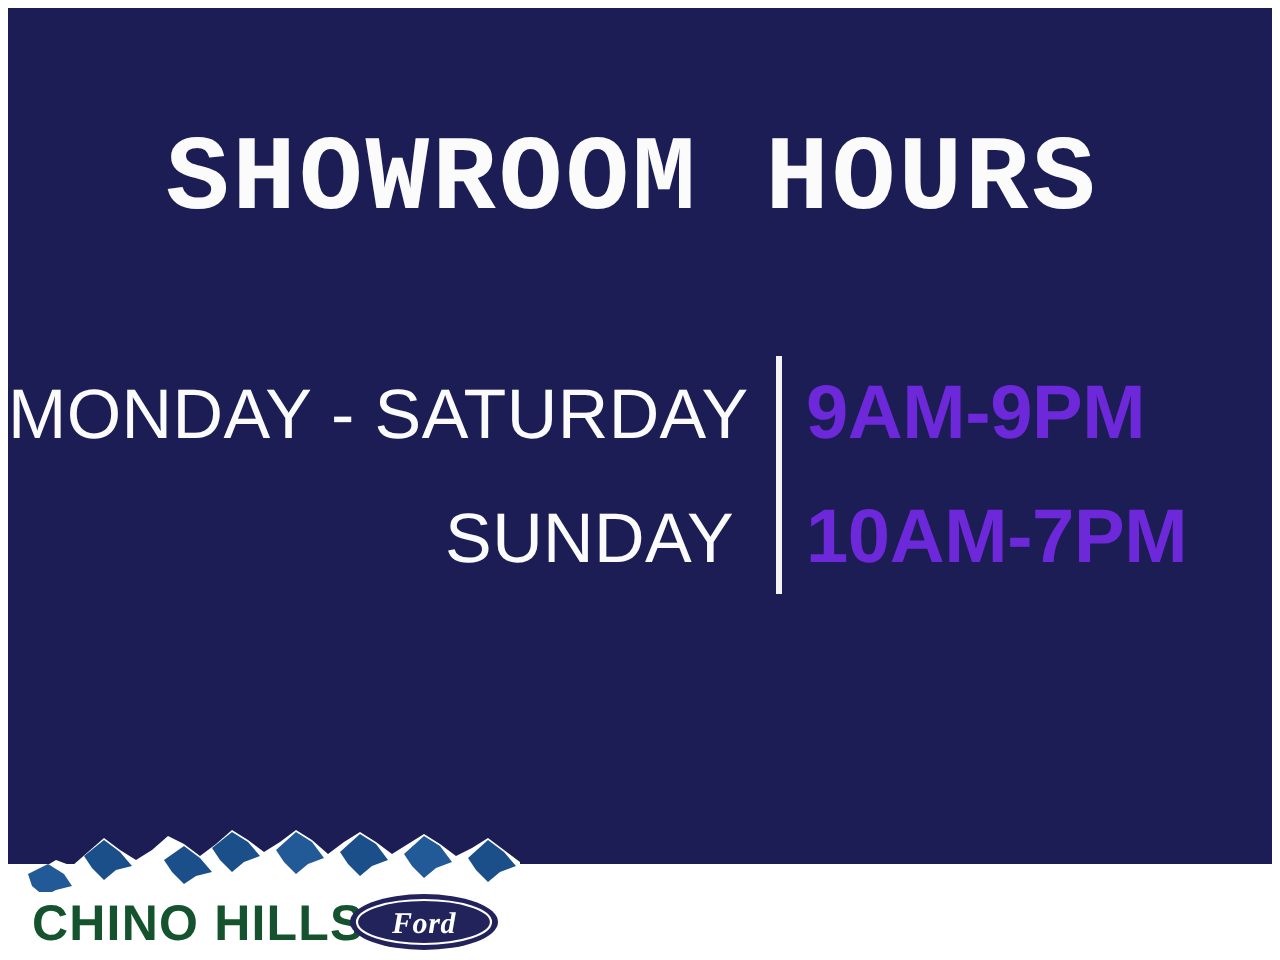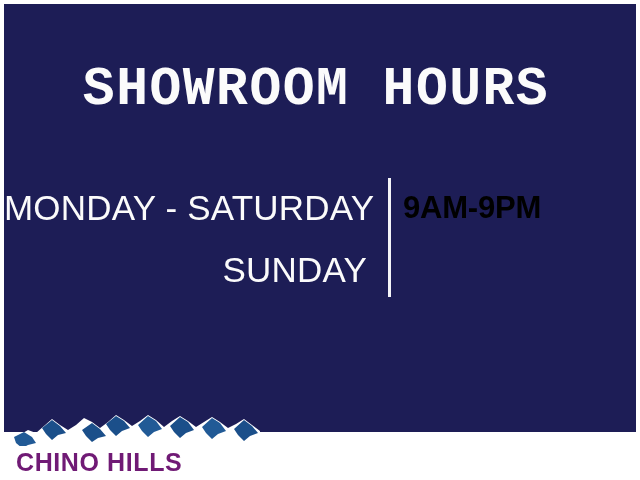--- a/index.html
+++ b/index.html
@@ -67,22 +67,22 @@
     font-size: 35px;
     font-weight: 400;
     letter-spacing: 0.2px;
     line-height: 1;
     white-space: nowrap;
   }
   .time-cell {
     flex: 1;
     padding-left: 18px;
     box-sizing: border-box;
-    color: #000000;
-    font-size: 31px;
+    color: #6d28d9;
+    font-size: 38px;
     font-weight: 700;
     letter-spacing: -0.2px;
     line-height: 1;
     white-space: nowrap;
   }
   .hours-divider {
     position: absolute;
     left: 384px;
     top: 2px;
     width: 3px;
@@ -110,21 +110,21 @@
     position: absolute;
     left: 0;
     top: 0;
     width: 252px;
     height: 44px;
   }
   .wordmark {
     position: absolute;
     left: 8px;
     top: 44px;
-    color: #701a75;
+    color: #14532d;
     font-size: 25px;
     font-weight: 700;
     letter-spacing: 0.6px;
     line-height: 1;
     white-space: nowrap;
   }
   .ford-oval {
     position: absolute;
     left: 174px;
     top: 446px;
@@ -168,20 +168,21 @@
 
   <div class="hours">
 
     <div class="hours-row row-1">
       <div class="day-cell">MONDAY - SATURDAY</div>
       <div class="time-cell">9AM-9PM</div>
     </div>
 
     <div class="hours-row row-2">
       <div class="day-cell">SUNDAY</div>
+      <div class="time-cell">10AM-7PM</div>
     </div>
 
     <div class="hours-divider"></div>
   </div>
 
   <div class="footer-band"></div>
 
   <div class="logo-block">
 
     <span class="mountains">
@@ -200,17 +201,24 @@
         <path fill="#215a96" d="M204,12 L212,17 L218,25 L210,28 L204,33 L198,27 L194,21 Z"></path>
         <path fill="#1b4f8a" d="M236,14 L244,20 L250,27 L242,30 L236,35 L230,29 L226,23 Z"></path>
         <path fill="#215a96" d="M16,26 L24,31 L28,37 L20,39 L14,42 L8,37 L6,31 Z"></path>
         <path fill="#ffffff" d="M0,40 L252,40 L252,44 L0,44 Z"></path>
       </svg>
     </span>
 
     <div class="wordmark">CHINO HILLS</div>
   </div>
 
+  <span class="ford-oval">
+    <svg viewBox="0 0 76 30" width="76" height="30" xmlns="http://www.w3.org/2000/svg">
+      <ellipse cx="38" cy="15" rx="37" ry="14" fill="#23235c"></ellipse>
+      <ellipse cx="38" cy="15" rx="33.5" ry="11" fill="none" stroke="#ffffff" stroke-width="1.1"></ellipse>
+      <text x="38" y="20.5" text-anchor="middle" fill="#ffffff" font-family="'Liberation Serif', serif" font-size="15" font-style="italic" font-weight="700" letter-spacing="0.3">Ford</text>
+    </svg>
+  </span>
 
   <div class="contact">
   </div>
 
 </div>
 
 </body></html>

